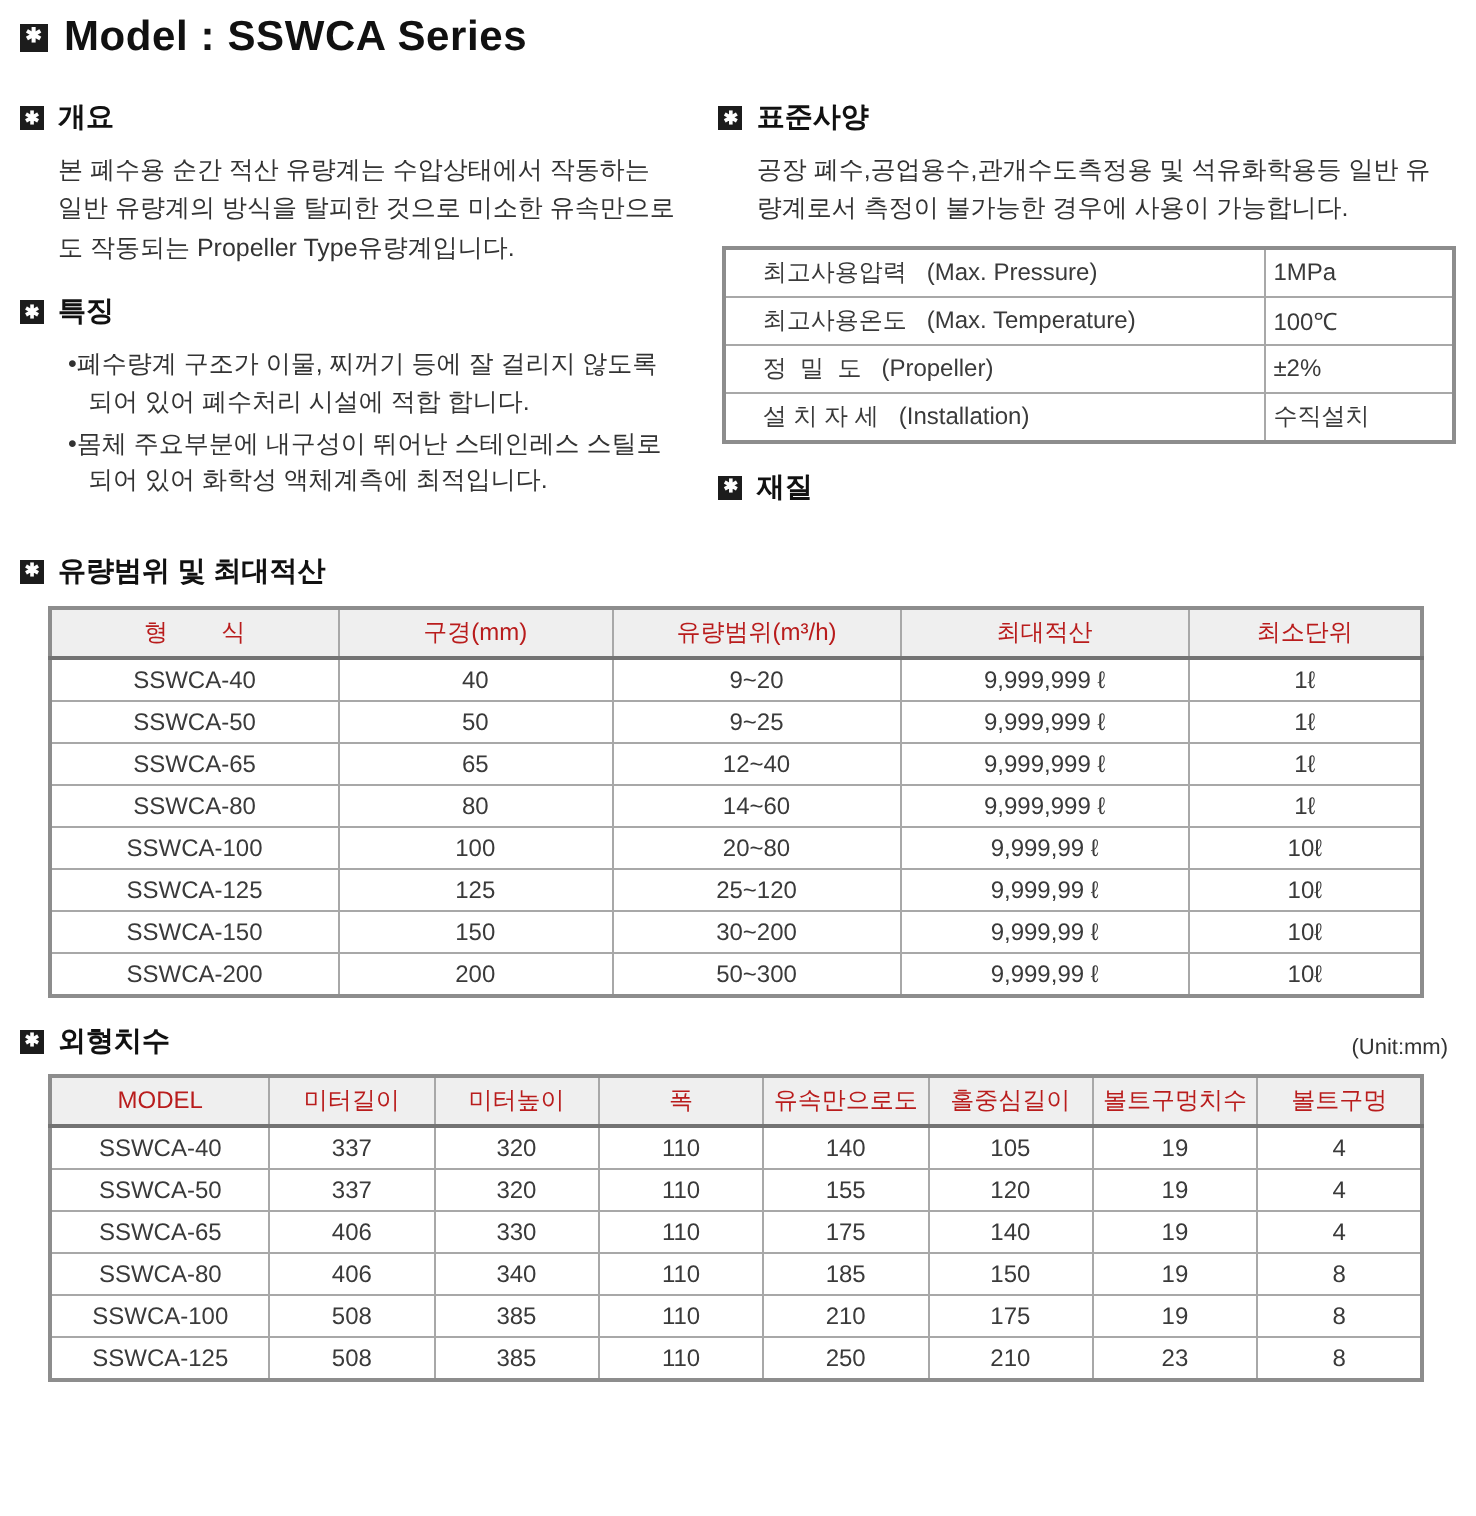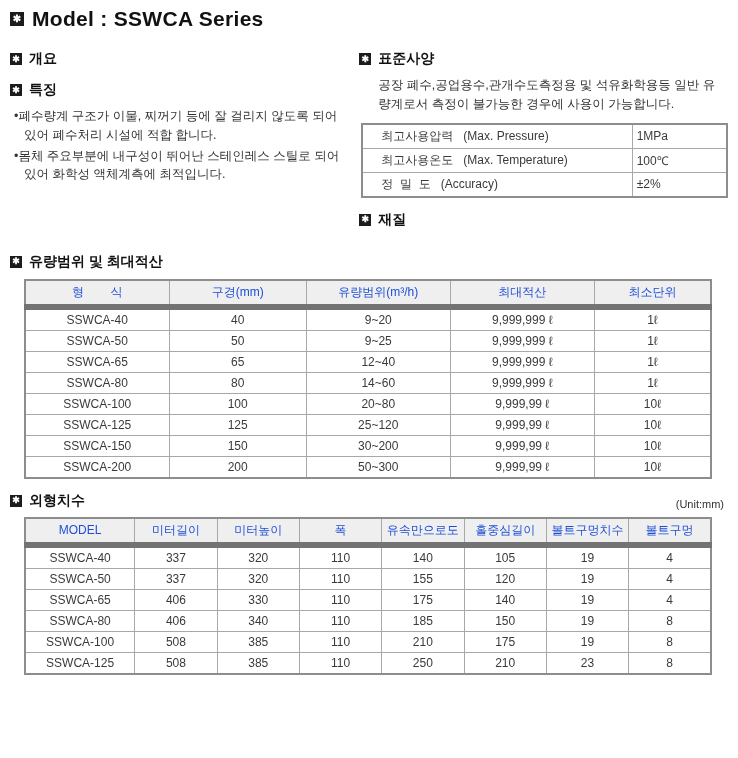--- a/index.html
+++ b/index.html
@@ -32,35 +32,35 @@
 
   .cols { display:flex; gap:20px; align-items:flex-start; }
   .col-left  { flex:0 0 46%; }
   .col-right { flex:1 1 auto; min-width:0; }
 
   .body-text {
     margin:0 0 0 19px; font-size:12.5px; line-height:1.55; color:#333;
   }
 
   ul.dotlist {
-    list-style:none; margin:2px 0 0 4px; padding:0;
+    list-style:none; margin:2px 0 0 24px; padding:0;
     font-size:12.5px; line-height:1.5; color:#333;
   }
   ul.dotlist li { padding-left:10px; text-indent:-10px; margin-bottom:2px; }
   ul.dotlist li::before { content:"\2022 "; }
 
   table {
     border-collapse:collapse; width:100%;
     font-size:12px; color:#3a3a3a;
     border:2px solid #8d8d8d;
   }
   th, td { border:1px solid #a8a8a8; padding:3px 4px; text-align:center; height:14px; }
   thead th {
-    background:#efefef; font-weight:normal; color:#1d4ed8;
-    border-bottom:6px solid #737373; white-space:pre;
+    background:#efefef; font-weight:normal; color:#b91c1c;
+    border-bottom:2px solid #737373; white-space:pre;
   }
 
   
   .spec-table { margin-left:2px; }
   .spec-table td:first-child { text-align:left; padding-left:18px; white-space:pre; }
   .spec-table td:last-child  { text-align:left; }
 
   .table-block { margin:0 14px 0 14px; }
 
   .dim-head-row {
@@ -80,20 +80,21 @@
     <span>Model : SSWCA Series</span>
   </div>
 
   <div class="cols">
 
     <div class="col-left">
       <div class="section-head">
         <span class="sq-icon">✱</span>
         <span>개요</span>
       </div>
+      <p class="body-text">본 폐수용 순간 적산 유량계는 수압상태에서 작동하는 일반 유량계의 방식을 탈피한 것으로 미소한 유속만으로도 작동되는 Propeller Type유량계입니다.</p>
 
       <div class="section-head">
         <span class="sq-icon">✱</span>
         <span>특징</span>
       </div>
       <ul class="dotlist">
           <li>폐수량계 구조가 이물, 찌꺼기 등에 잘 걸리지 않도록 되어 있어 폐수처리 시설에 적합 합니다.</li>
           <li>몸체 주요부분에 내구성이 뛰어난 스테인레스 스틸로 되어 있어 화학성 액체계측에 최적입니다.</li>
         </ul>
     </div>
@@ -113,22 +114,26 @@
         <tbody>
             <tr>
               <td>최고사용압력   (Max. Pressure)</td>
               <td>1MPa</td>
             </tr>
             <tr>
               <td>최고사용온도   (Max. Temperature)</td>
               <td>100℃</td>
             </tr>
             <tr>
-              <td>정  밀  도   (Accuracy)</td>
+              <td>정  밀  도   (Propeller)</td>
               <td>±2%</td>
+            </tr>
+            <tr>
+              <td>설 치 자 세   (Installation)</td>
+              <td>수직설치</td>
             </tr>
           </tbody>
       </table>
 
       <div class="section-head">
         <span class="sq-icon">✱</span>
         <span>재질</span>
       </div>
     </div>
 

